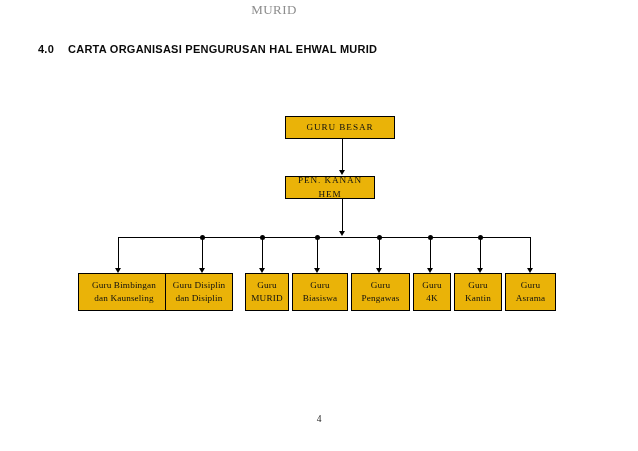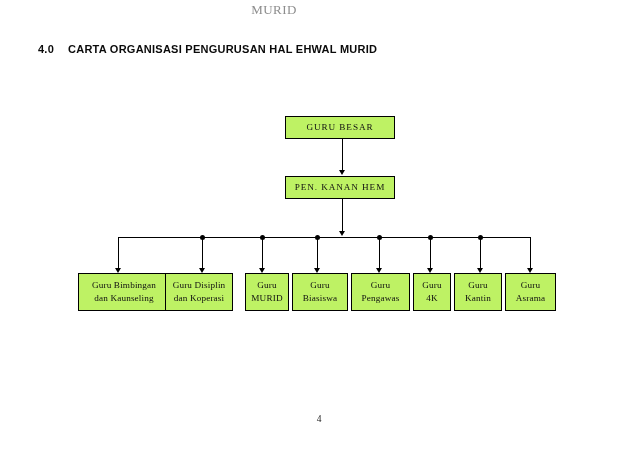--- a/index.html
+++ b/index.html
@@ -41,21 +41,21 @@
     letter-spacing: 0.25px;
     white-space: nowrap;
   }
   .title-num { display: inline-block; width: 30px; }
 
   
   .node {
     position: absolute;
     box-sizing: border-box;
     border: 1px solid #000000;
-    background: #bef264;
+    background: #eab308;
     display: flex;
     align-items: center;
     justify-content: center;
     text-align: center;
     font-family: "Liberation Serif", "DejaVu Serif", serif;
     font-size: 9.2px;
     color: #111111;
     line-height: 1.45;
     letter-spacing: 0.15px;
   }
@@ -114,21 +114,21 @@
     <span class="title-num">4.0</span><span>CARTA ORGANISASI PENGURUSAN HAL EHWAL MURID</span>
   </div>
 
   <div class="node top" style="left:285px; top:116px; width:110px; height:23px;">
     <span class="lbl">GURU BESAR</span>
   </div>
 
   <div class="vline" style="left:342px; top:139px; height:32px;"></div>
   <div class="arrow" style="left:338.5px; top:170px;"></div>
 
-  <div class="node top" style="left:285px; top:176px; width:110px; height:23px;">
+  <div class="node top" style="left:285px; top:176px; width:90px; height:23px;">
     <span class="lbl">PEN. KANAN HEM</span>
   </div>
 
   <div class="vline" style="left:342px; top:199px; height:33px;"></div>
   <div class="arrow" style="left:338.5px; top:231px;"></div>
 
   <div class="hline" style="left:118px; top:237px; width:413px;"></div>
 
   <div class="vline" style="left:118px; top:237px; height:32px;"></div>
   <div class="arrow" style="left:114.5px; top:268px;"></div>
@@ -163,21 +163,21 @@
   <div class="node" style="left:78px; top:273px; width:92px; height:38px;">
     <span class="lbl">
       <span>Guru Bimbingan</span><br>
       <span>dan Kaunseling</span>
     </span>
   </div>
 
   <div class="node" style="left:165px; top:273px; width:68px; height:38px;">
     <span class="lbl">
       <span>Guru Disiplin</span><br>
-      <span>dan Koperasi</span>
+      <span>dan Disiplin</span>
     </span>
   </div>
 
   <div class="node" style="left:245px; top:273px; width:44px; height:38px;">
     <span class="lbl">
       <span>Guru</span><br>
       <span>MURID</span>
     </span>
   </div>
 

